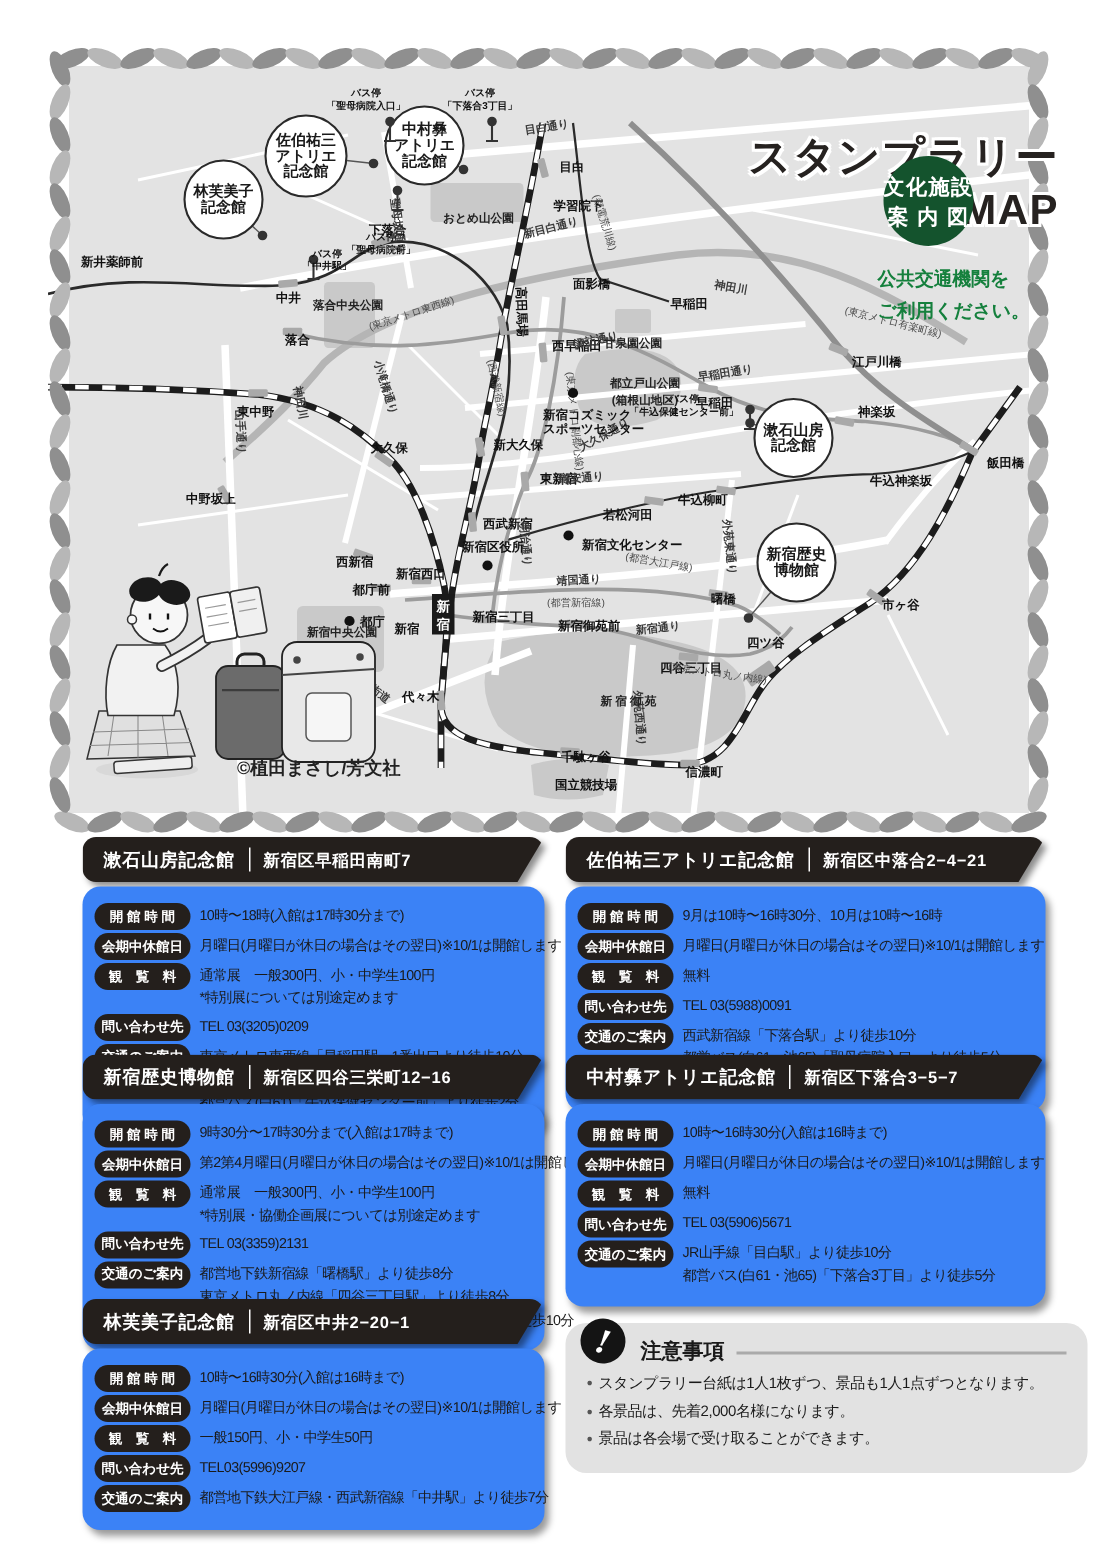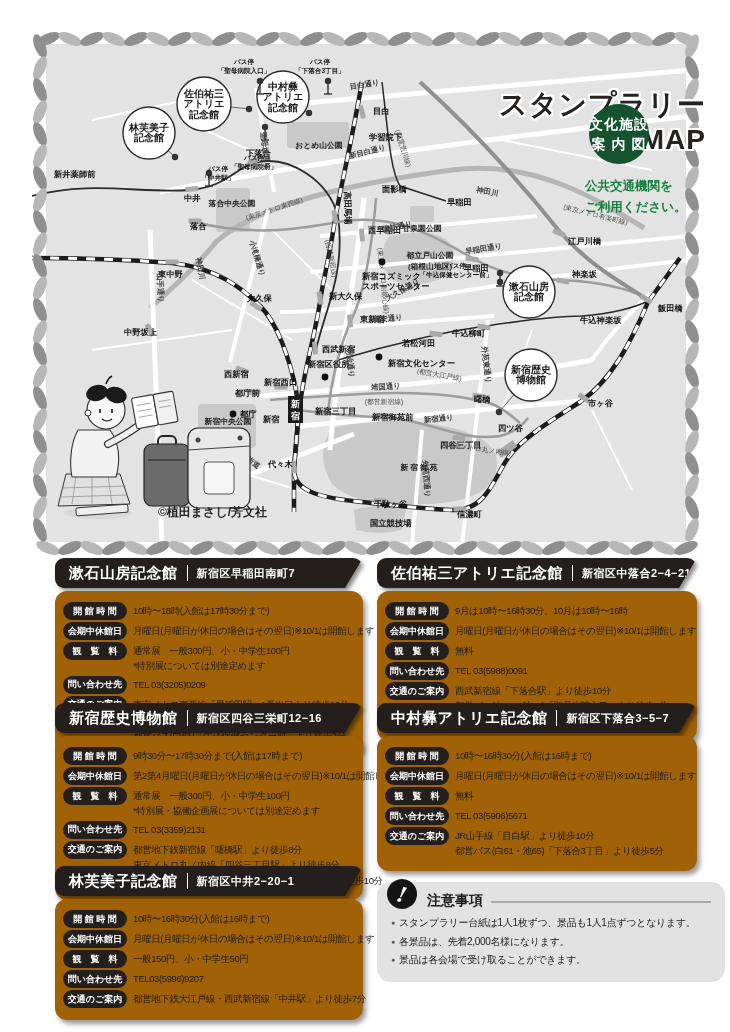--- a/index.html
+++ b/index.html
@@ -26,24 +26,24 @@
   .bus{font-size:6.6px;font-weight:bold;fill:#111;}
   .fac{font-size:10px;font-weight:bold;fill:#1a1a1a;font-family:"DejaVu Serif","Liberation Serif",serif;}
   .credit{font-size:12px;fill:#222;font-weight:bold;}
 
   
   .card{position:absolute;}
   .card-header{position:relative;height:30px;background:#241f1c;color:#fff;display:flex;align-items:center;
     padding-left:14px;border-radius:9px 10px 0 9px;
     clip-path:polygon(0 0,100% 0,calc(100% - 18px) 100%,0 100%);}
   .card-header-wrap{filter:drop-shadow(3px 3px 2px rgba(0,0,0,0.45));}
-  .card-title{font-size:15px;font-weight:bold;letter-spacing:0.5px;white-space:nowrap;}
+  .card-title{font-size:12px;font-weight:bold;letter-spacing:0.5px;white-space:nowrap;}
   .card-divider{width:1px;height:16px;background:#fff;margin:0 9px;flex:none;}
   .card-address{font-size:11px;font-weight:bold;white-space:nowrap;letter-spacing:0.5px;}
-  .card-body{position:relative;margin-top:3px;background:#a16207;border-radius:12px;
+  .card-body{position:relative;margin-top:3px;background:#3b82f6;border-radius:12px;
     box-shadow:3px 4px 5px rgba(0,0,0,0.4);padding:9px 8px 10px 8px;}
   .row{display:flex;align-items:flex-start;margin:2px 0;}
   .pill{flex:none;width:64px;background:#241f1c;color:#fff;border-radius:9px;font-size:9px;font-weight:bold;
     text-align:center;padding:2.5px 0;margin-right:6px;letter-spacing:0;white-space:nowrap;}
   .row-lines{font-size:9.5px;line-height:1.62;letter-spacing:-0.4px;white-space:nowrap;padding-top:1px;}
 
   
   #notes{position:absolute;background:#e2e2e2;border-radius:14px;padding:10px 14px 12px 14px;}
   #notes-head{display:flex;align-items:center;margin-bottom:4px;}
   #notes-icon{flex:none;width:30px;height:30px;border-radius:50%;background:#141414;color:#fff;

